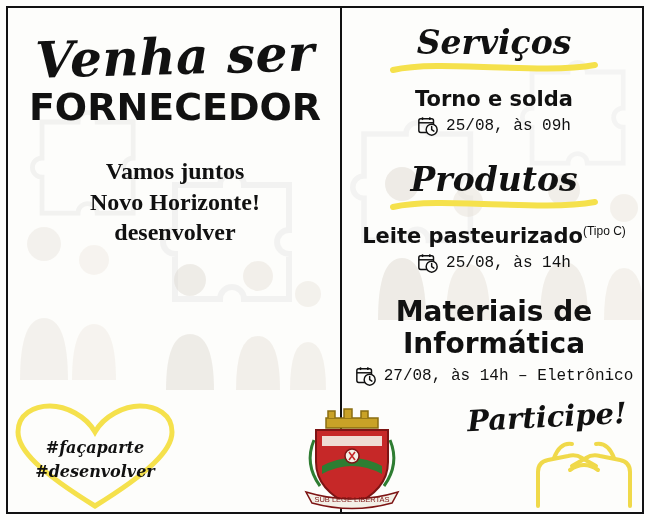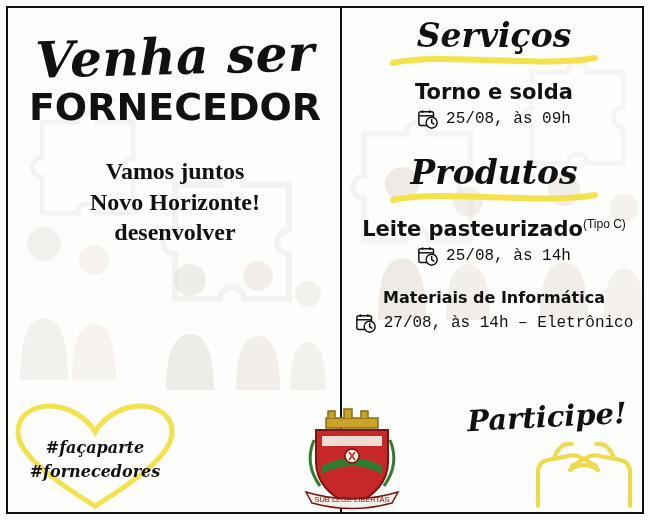--- a/index.html
+++ b/index.html
@@ -125,21 +125,21 @@
     font-weight: 700;
     font-size: 16px;
     color: #111;
     line-height: 1.5;
   }
 
   
   .right {
     position: absolute;
     left: 346px;
-    top: 5px;
+    top: 12px;
     width: 296px;
     height: 500px;
   }
   .section-head {
     position: relative;
     text-align: center;
     font-family: "DejaVu Serif", serif;
     font-style: italic;
     font-weight: 700;
     font-size: 33px;
@@ -273,21 +273,21 @@
       <div>desenvolver</div>
     </div>
   </div>
 
   <div class="heart-wrap">
     <svg class="heart-svg" width="170" height="110" viewBox="0 0 170 110">
       <path d="M85 104 C 30 70, 8 48, 8 30 C 8 12, 24 4, 40 4 C 56 4, 76 14, 85 30 C 94 14, 114 4, 130 4 C 146 4, 162 12, 162 30 C 162 48, 140 70, 85 104 Z" fill="none" stroke="#f5e14c" stroke-width="5"></path>
     </svg>
     <div class="tags">
       <div>#façaparte</div>
-      <div>#fornecedores</div>
+      <div>#desenvolver</div>
     </div>
   </div>
 
   <div class="right">
 
     <div class="section-head" style="margin-top:14px;">
       <span>Serviços</span>
       <svg class="underline" width="210" height="14" viewBox="0 0 210 14">
         <path d="M4 9 C 50 -2, 150 14, 206 4" fill="none" stroke="#f5e14c" stroke-width="6" stroke-linecap="round"></path>
       </svg>
@@ -326,21 +326,21 @@
           <line x1="6" y1="2.5" x2="6" y2="5.5" stroke="#111" stroke-width="1.6"></line>
           <line x1="14" y1="2.5" x2="14" y2="5.5" stroke="#111" stroke-width="1.6"></line>
           <circle cx="16" cy="16" r="6" fill="#fdfdfb" stroke="#111" stroke-width="1.6"></circle>
           <path d="M16 12.6 V16 l2.4 1.6" fill="none" stroke="#111" stroke-width="1.6" stroke-linecap="round"></path>
         </svg>
         <span>25/08, às 14h</span>
       </div>
     </div>
 
     <div class="item" style="margin-top:22px;">
-      <div class="item-title" style="font-size:16px;">Materiais de  Informática</div>
+      <div class="item-title" style="font-size:28px;">Materiais de  Informática</div>
       <div class="item-when">
         <svg class="cal-icon" width="22" height="22" viewBox="0 0 24 24">
           <rect x="2" y="4" width="16" height="15" rx="2" fill="none" stroke="#111" stroke-width="1.6"></rect>
           <line x1="2" y1="8.5" x2="18" y2="8.5" stroke="#111" stroke-width="1.6"></line>
           <line x1="6" y1="2.5" x2="6" y2="5.5" stroke="#111" stroke-width="1.6"></line>
           <line x1="14" y1="2.5" x2="14" y2="5.5" stroke="#111" stroke-width="1.6"></line>
           <circle cx="16" cy="16" r="6" fill="#fdfdfb" stroke="#111" stroke-width="1.6"></circle>
           <path d="M16 12.6 V16 l2.4 1.6" fill="none" stroke="#111" stroke-width="1.6" stroke-linecap="round"></path>
         </svg>
         <span>27/08, às 14h – Eletrônico</span>

